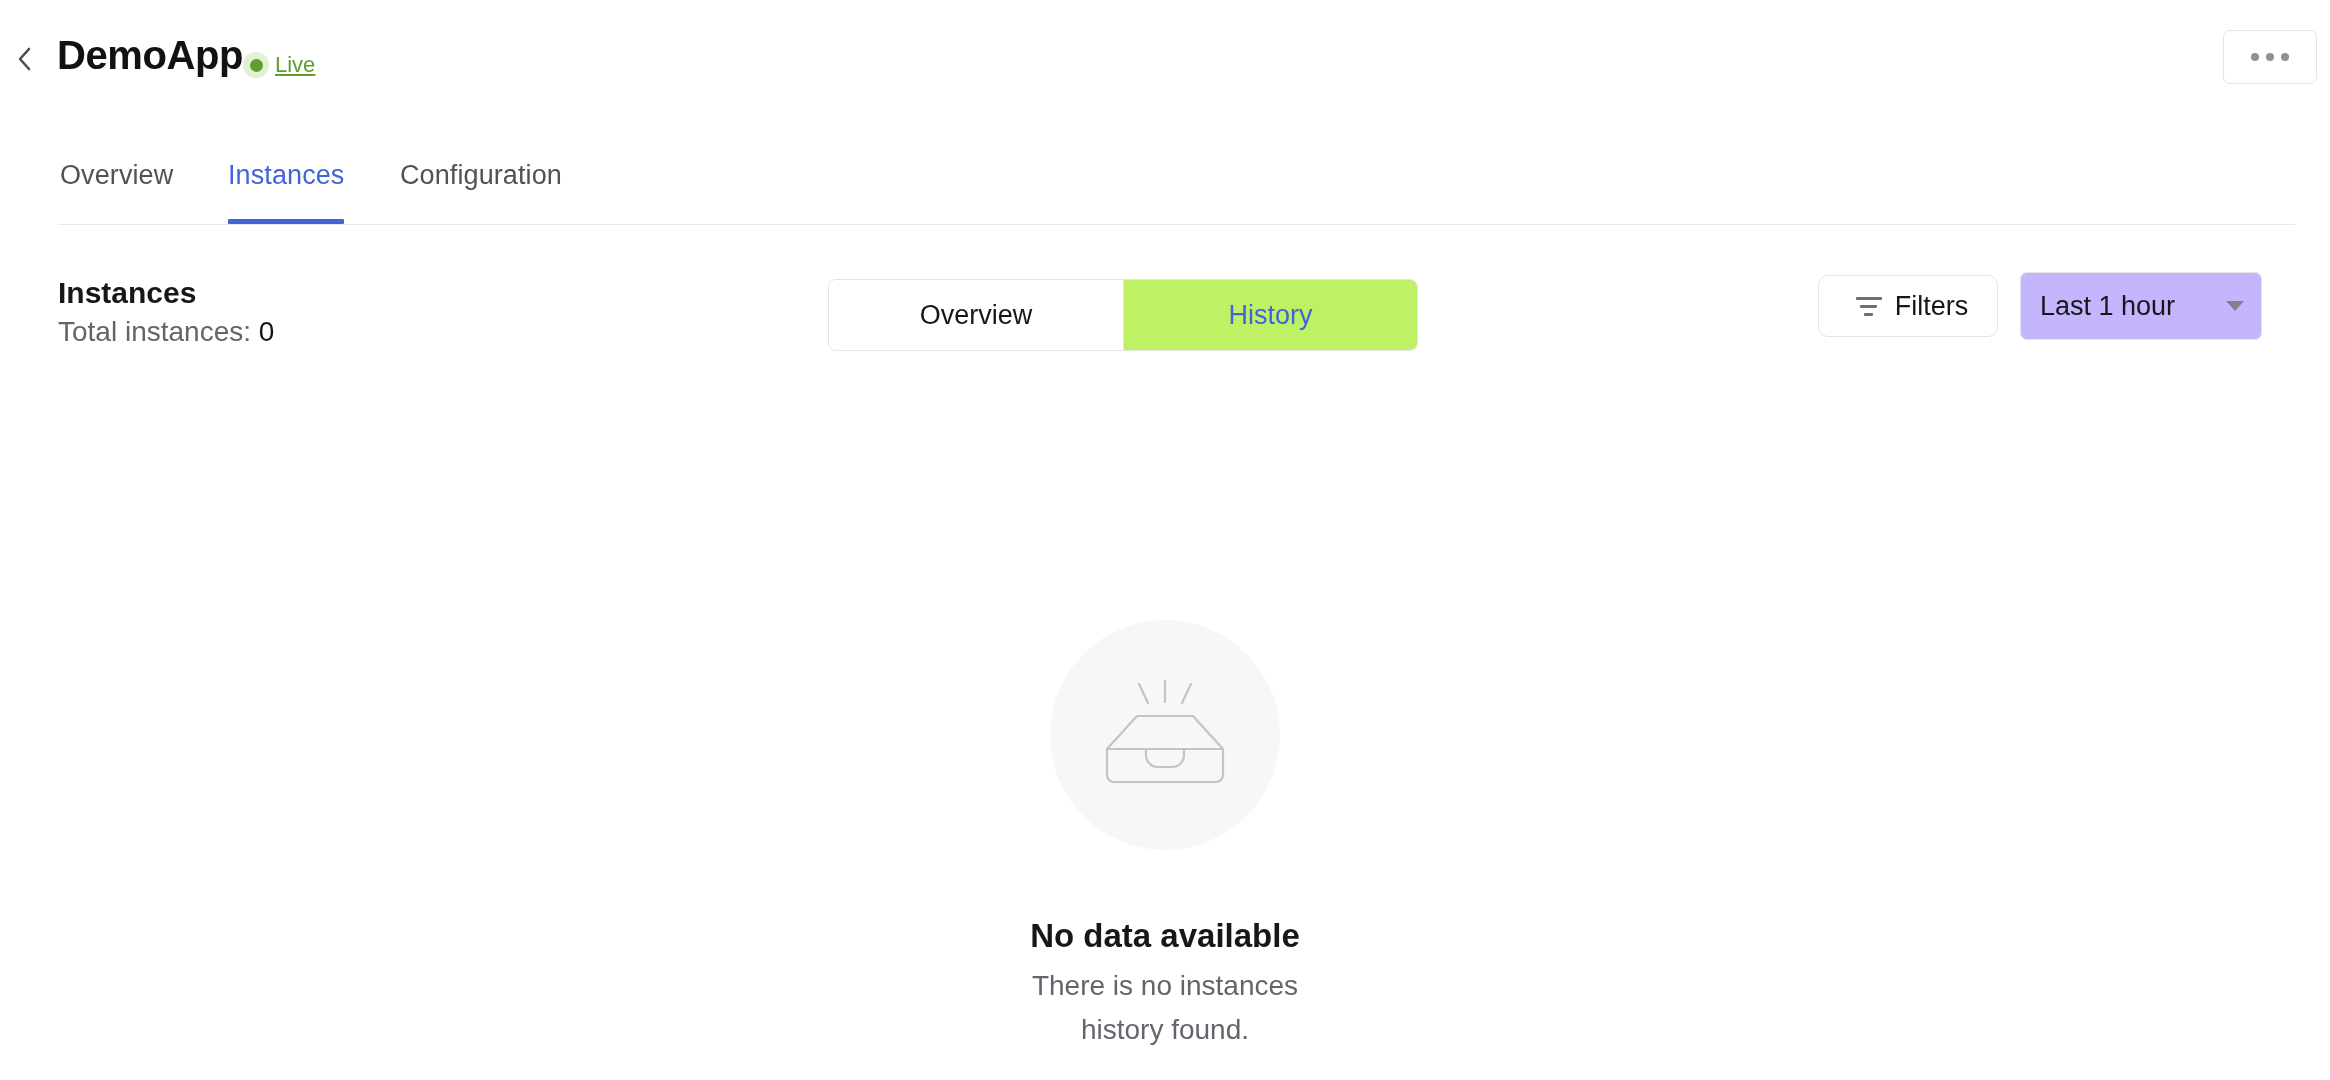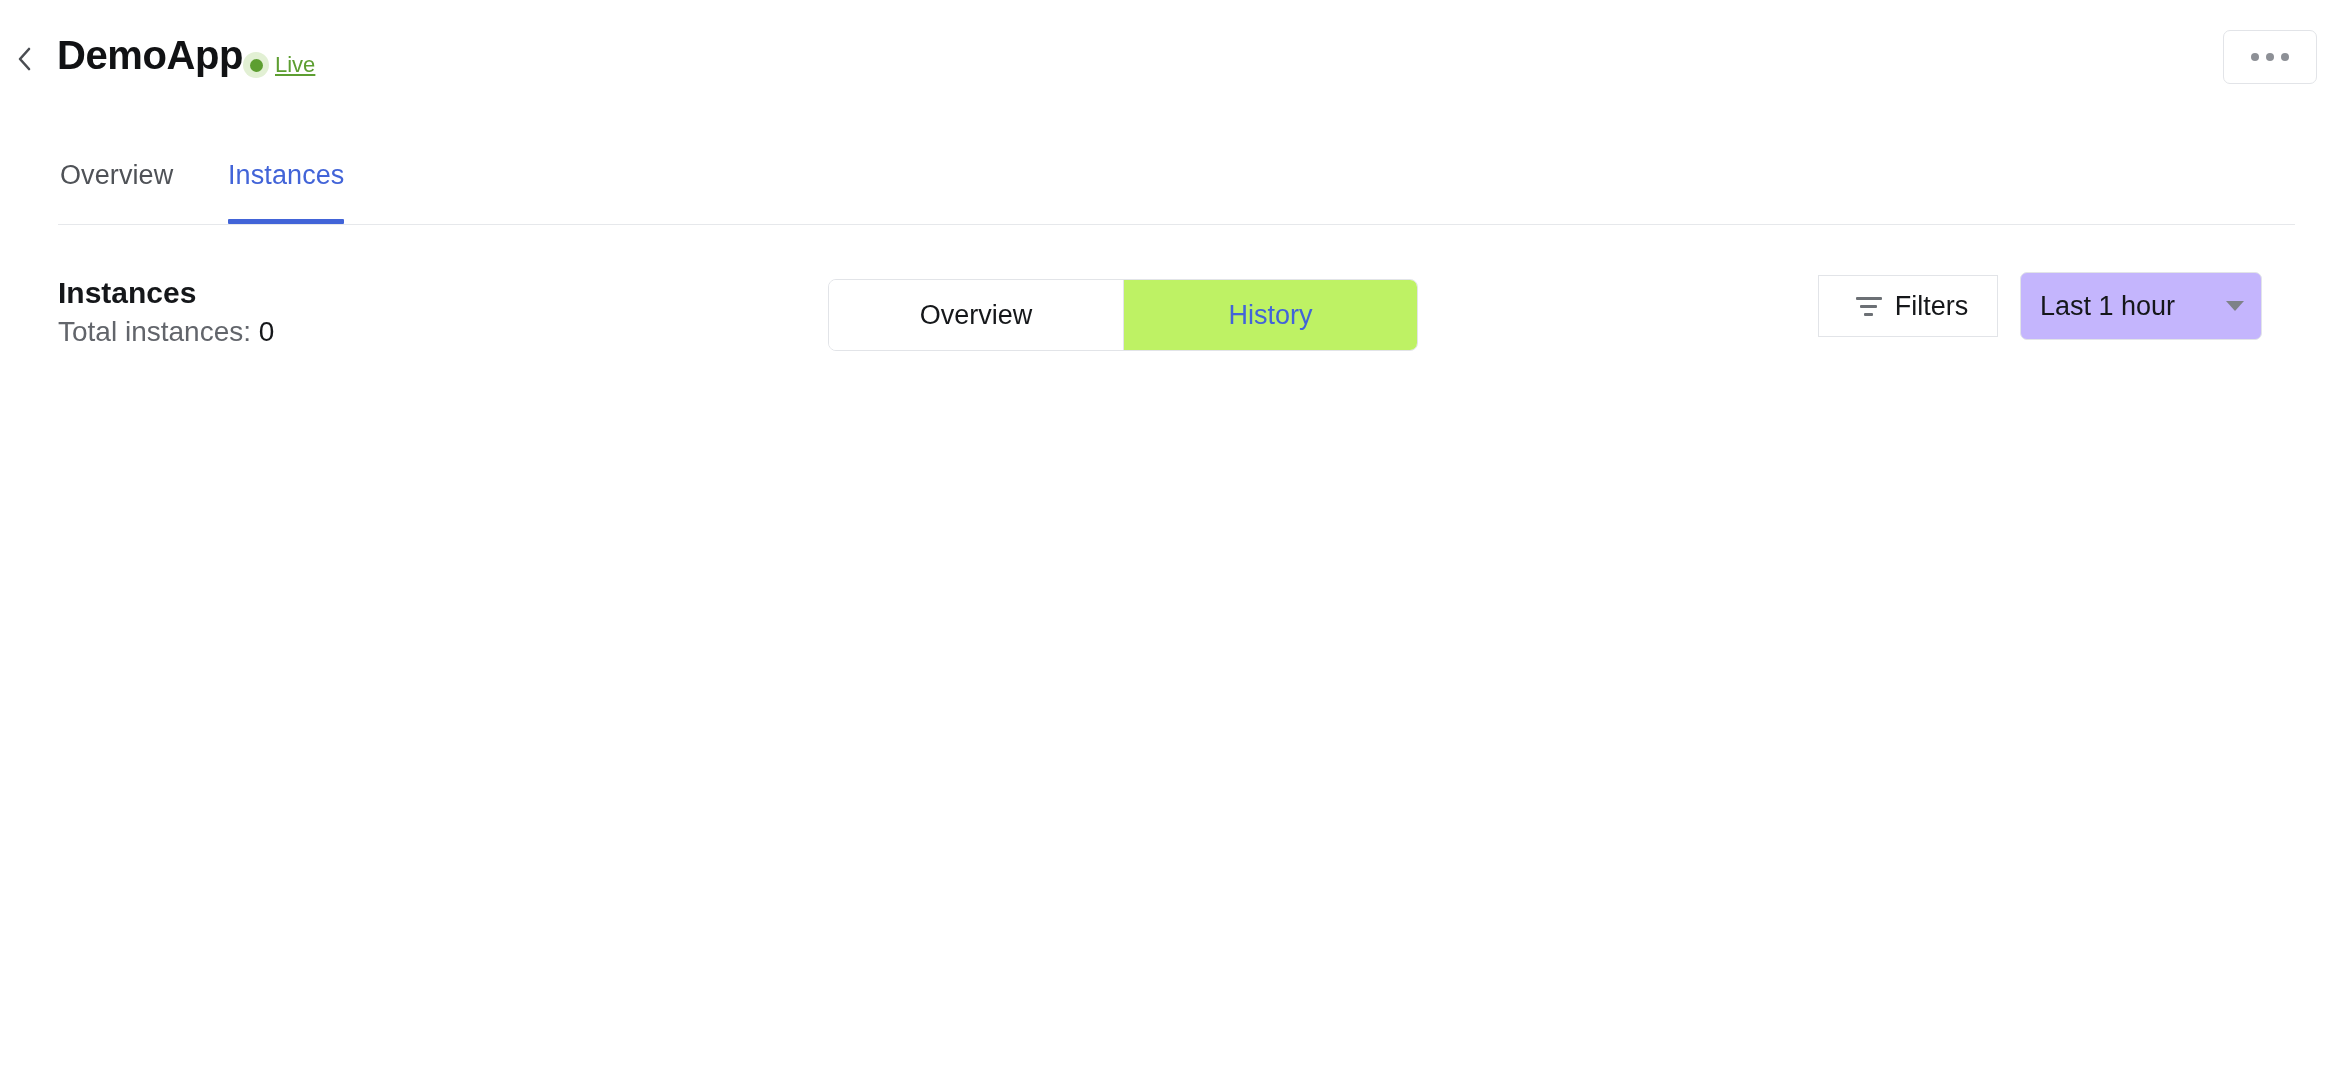--- a/index.html
+++ b/index.html
@@ -215,21 +215,21 @@
     color: #4264d8;
   }
 
   .filters-button {
     position: absolute;
     left: 1818px;
     top: 275px;
     width: 180px;
     height: 62px;
     border: 1px solid #e2e4e8;
-    border-radius: 0;
+    border-radius: 10px;
     background: #ffffff;
     display: flex;
     align-items: center;
     justify-content: center;
     gap: 13px;
     cursor: pointer;
     box-sizing: border-box;
     padding-left: 8px;
   }
   .filter-icon {
@@ -362,20 +362,23 @@
 
     <div class="tab" id="tab-0">
       <span>Overview</span>
     </div>
 
     <div class="tab active" id="tab-1">
       <span>Instances</span>
       <span class="tab-underline"></span>
     </div>
 
+    <div class="tab" id="tab-2">
+      <span>Configuration</span>
+    </div>
   </div>
 
   <div class="toolbar">
 
     <div class="instances-heading">Instances</div>
 
     <div class="instances-total">
       <span>Total instances:</span>
       <span class="total-value">0</span>
     </div>
@@ -397,14 +400,36 @@
         <i></i>
     </span>
     <span class="filters-label">Filters</span>
   </div>
 
   <div class="range-select">
     <span class="range-value">Last 1 hour</span>
     <span class="range-caret"></span>
   </div>
 
+  <div class="empty-state">
+
+    <div class="empty-circle">
+      <span>
+        <svg width="134" height="118" viewBox="0 0 134 118" fill="none" stroke="#c2c4c7" stroke-width="2.2" stroke-linecap="round" stroke-linejoin="round">
+
+          <path d="M41 8 L50 27"></path>
+          <path d="M67 5 L67 26"></path>
+          <path d="M93 8 L84 27"></path>
+
+          <path d="M39 40 L95 40 L125 73 L9 73 Z"></path>
+
+          <path d="M9 73 L9 99 A7 7 0 0 0 16 106 L118 106 A7 7 0 0 0 125 99 L125 73"></path>
+
+          <path d="M48 73 L48 79 A12 12 0 0 0 60 91 L74 91 A12 12 0 0 0 86 79 L86 73"></path>
+        </svg>
+      </span>
+    </div>
+
+    <div class="empty-title">No data available</div>
+    <div class="empty-subtitle">There is no instances history found.</div>
+  </div>
 
 </div>
 
 </body></html>

